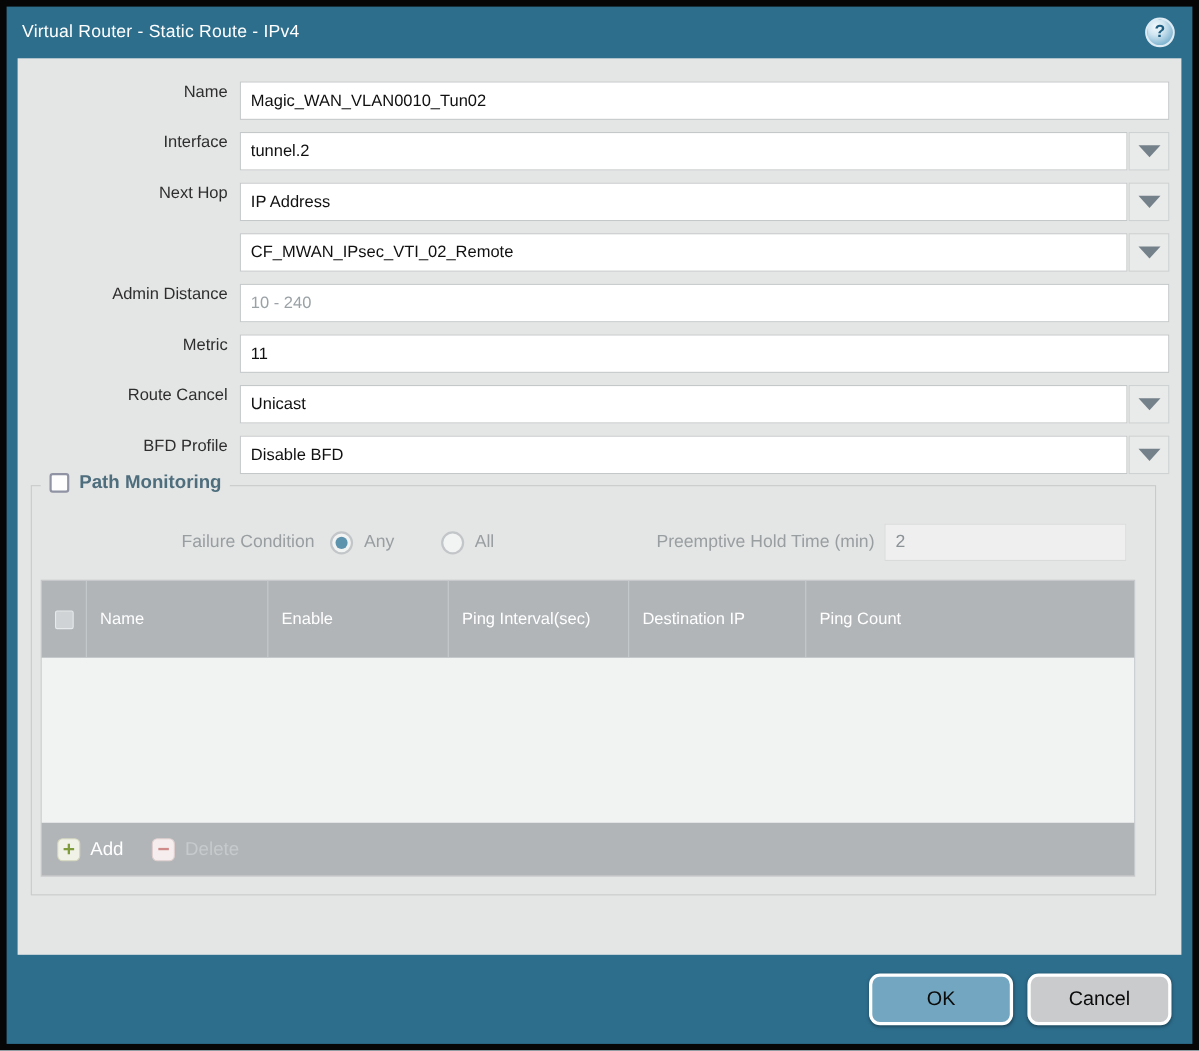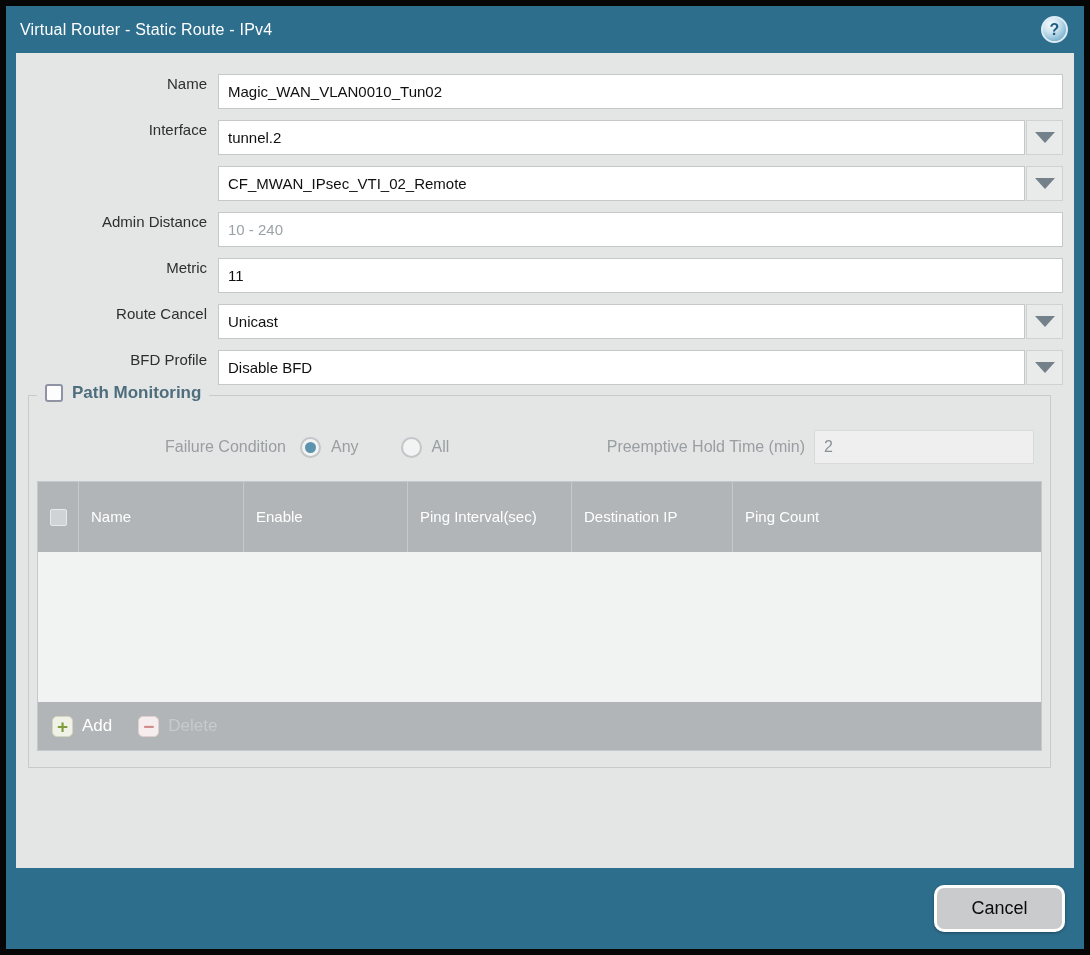--- a/index.html
+++ b/index.html
@@ -70,21 +70,21 @@
     width: 0; height: 0;
     border-left: 10px solid transparent;
     border-right: 10px solid transparent;
     border-top: 11px solid #74818a;
   }
   
   .pm-fieldset {
     position: relative;
     margin: 18px 12px 0 12px;
     border: 1px solid #c9cbcb;
-    padding: 26px 8px 16px 8px;
+    padding: 26px 18px 16px 8px;
   }
   .pm-legend {
     position: absolute; top: -13px; left: 8px;
     background: #e4e5e5; padding: 0 8px;
     display: flex; align-items: center; gap: 9px;
   }
   .pm-checkbox {
     width: 18px; height: 18px;
     background: #fdfdfd;
     border: 2px solid #8f93a3;
@@ -195,20 +195,29 @@
     <div class="row">
       <span class="lbl">Interface</span>
       <div class="field">
         <input class="textbox" type="text" readonly="" value="tunnel.2" style="">
         <span class="combo-btn">
             <span class="tri-down"></span>
           </span>
       </div>
     </div>
 
+    <div class="row">
+      <span class="lbl">Next Hop</span>
+      <div class="field">
+        <input class="textbox" type="text" readonly="" value="IP Address" style="">
+        <span class="combo-btn">
+            <span class="tri-down"></span>
+          </span>
+      </div>
+    </div>
 
     <div class="row">
       <span class="lbl"></span>
       <div class="field">
         <input class="textbox" type="text" readonly="" value="CF_MWAN_IPsec_VTI_02_Remote" style="">
         <span class="combo-btn">
             <span class="tri-down"></span>
           </span>
       </div>
     </div>
@@ -289,16 +298,17 @@
           <span class="tool-btn">
             <span class="tool-icon del-icon">−</span>
             <span class="del-lbl">Delete</span>
           </span>
         </div>
       </div>
     </div>
   </div>
 
   <div class="footerbar">
+    <button class="btn btn-ok">OK</button>
     <button class="btn btn-cancel">Cancel</button>
   </div>
 
 </div>
 
 </body></html>

